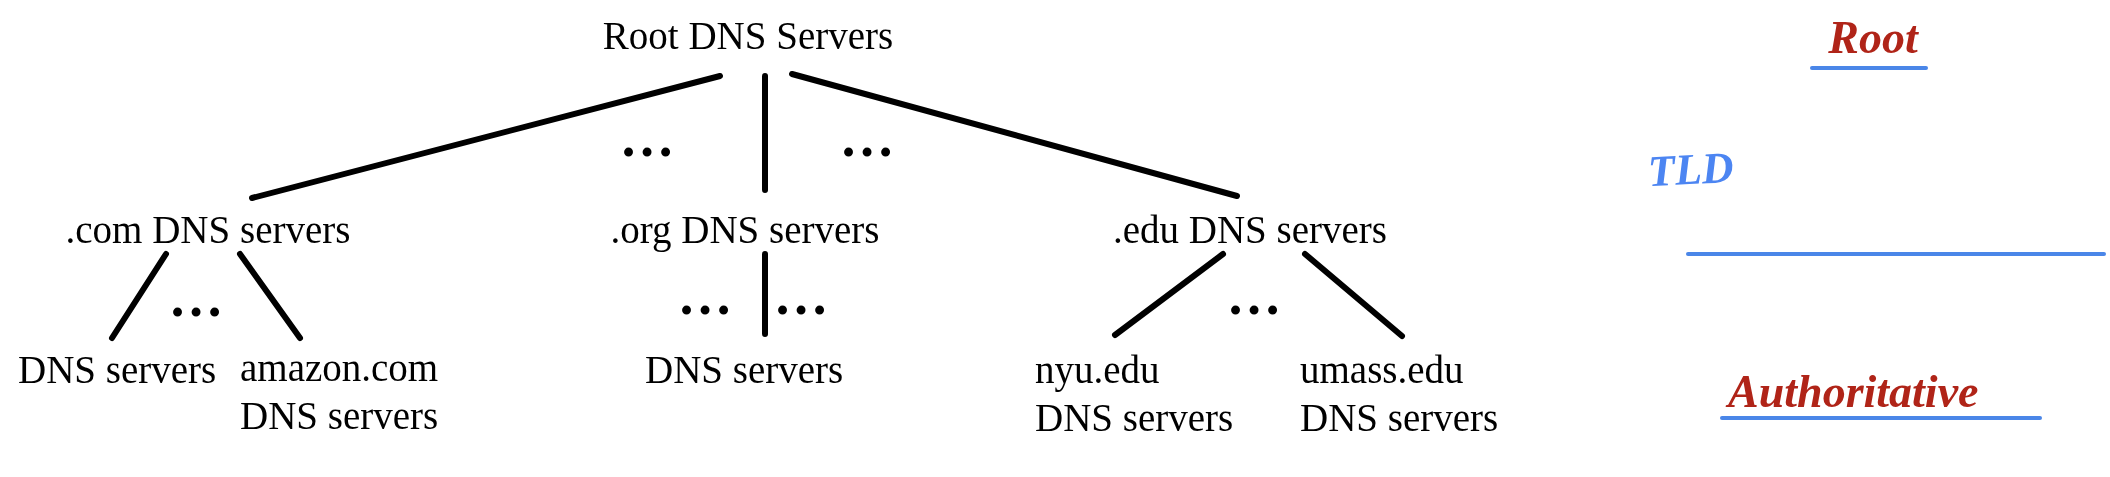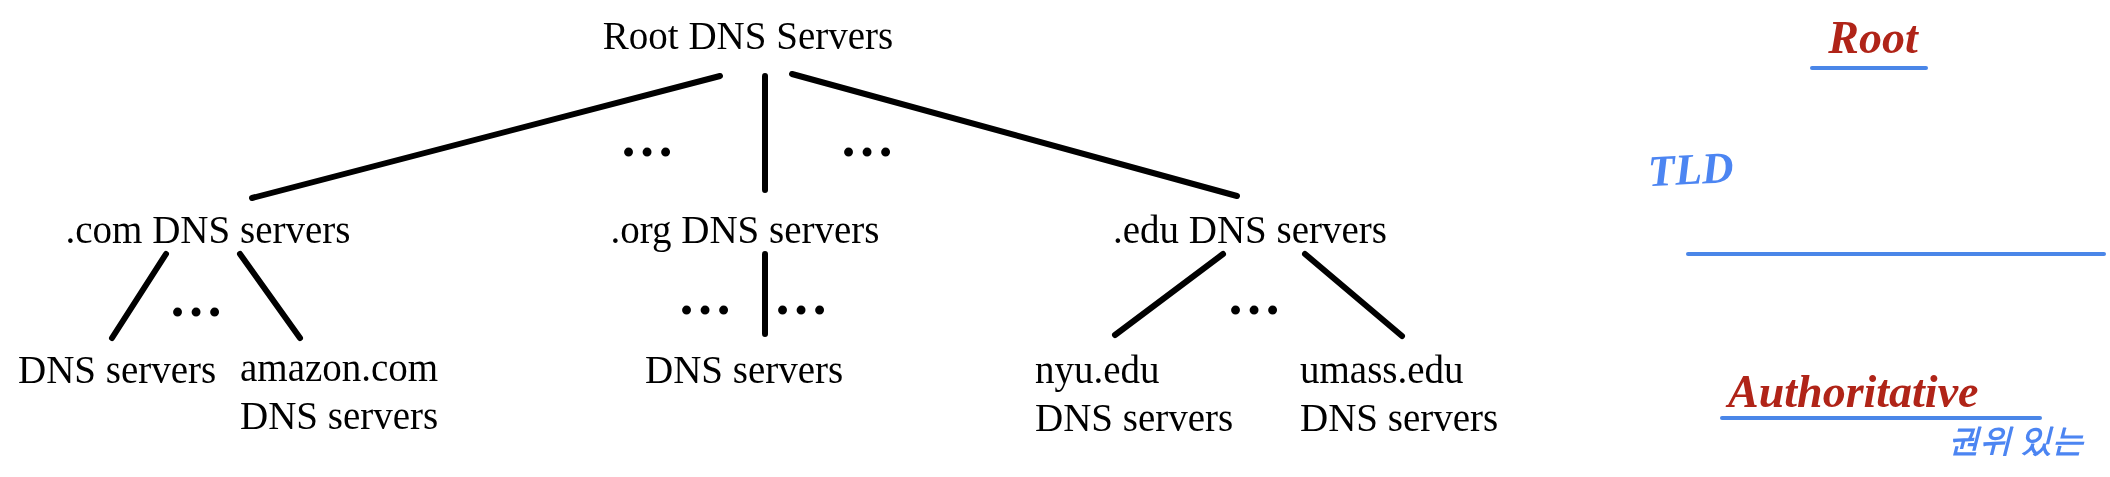--- a/index.html
+++ b/index.html
@@ -117,15 +117,14 @@
   <div class="note centered" style="left:1873px;top:12px;">Root</div>
   <div class="underline" style="left:1810px;top:66px;width:118px;"></div>
 
   <div class="hand" id="tld-hand">TLD</div>
 
   <div class="underline" style="left:1686px;top:252px;width:420px;"></div>
 
   <div class="note" style="left:1728px;top:366px;">Authoritative</div>
   <div class="underline" style="left:1720px;top:416px;width:322px;"></div>
 
-  <div class="hand" id="korean-hand">권위 있는</div>
 
 </div>
 
 </body></html>

